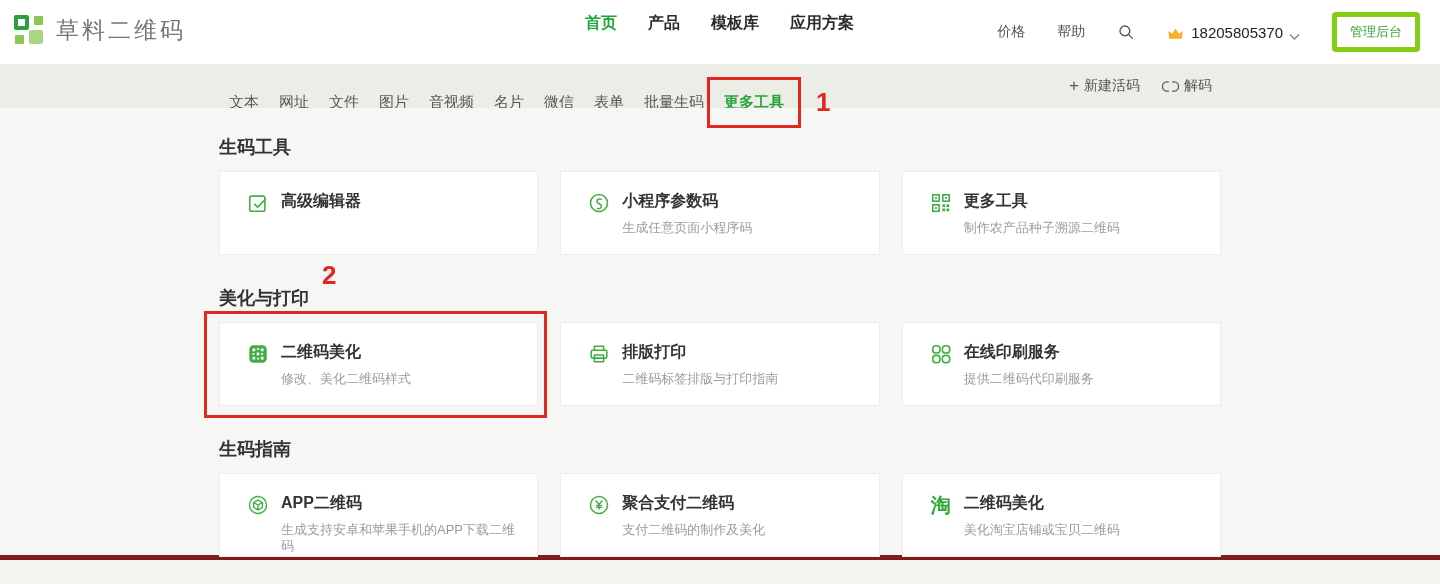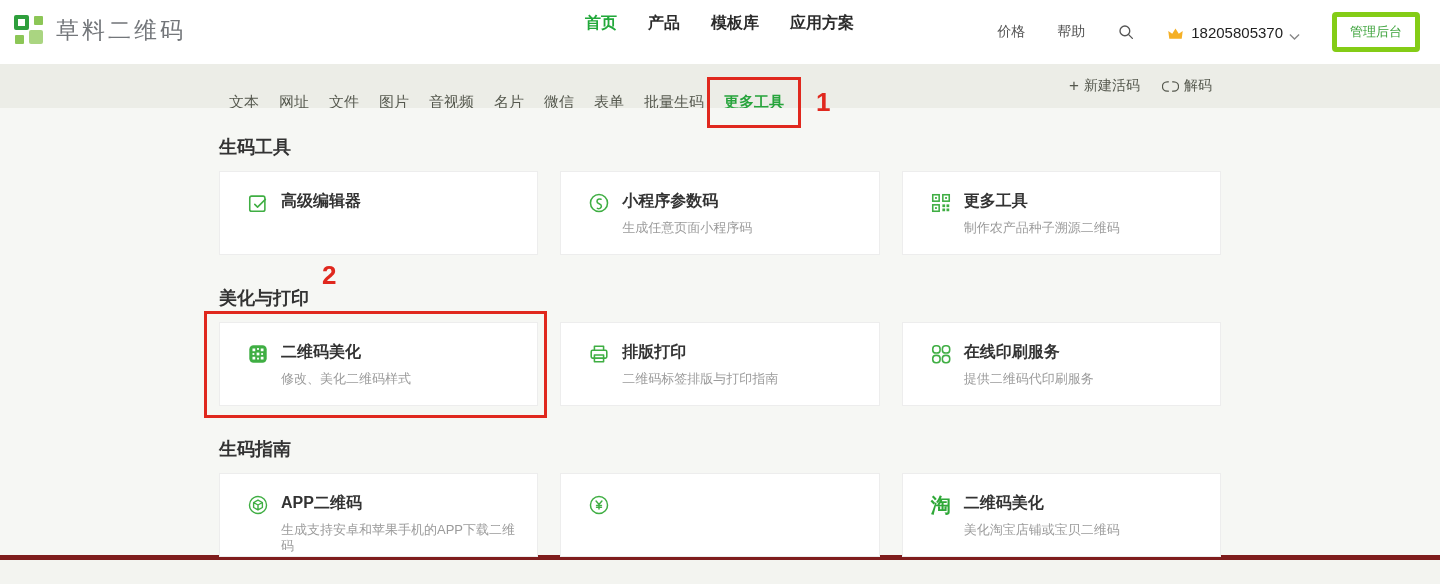--- a/index.html
+++ b/index.html
@@ -246,20 +246,24 @@
         <div>
           <div class="card-title">APP二维码</div>
           <div class="card-desc">生成支持安卓和苹果手机的APP下载二维码</div>
         </div>
       </div>
       <div class="card">
         <svg class="card-icon" viewBox="0 0 24 24" fill="none" stroke="#3fae43" stroke-width="1.6" stroke-linecap="round">
           <circle cx="12" cy="12" r="9.3"></circle>
           <path d="M8.8 7.6 12 11.4l3.2-3.8 M12 11.4v5 M9.3 12.4h5.4 M9.3 14.5h5.4"></path>
         </svg>
+        <div>
+          <div class="card-title">聚合支付二维码</div>
+          <div class="card-desc">支付二维码的制作及美化</div>
+        </div>
       </div>
       <div class="card">
         <span class="card-icon">
           <span class="taobao-char">淘</span>
         </span>
         <div>
           <div class="card-title">二维码美化</div>
           <div class="card-desc">美化淘宝店铺或宝贝二维码</div>
         </div>
       </div>

